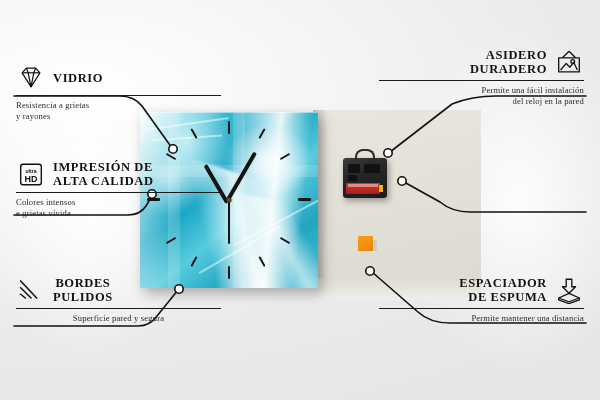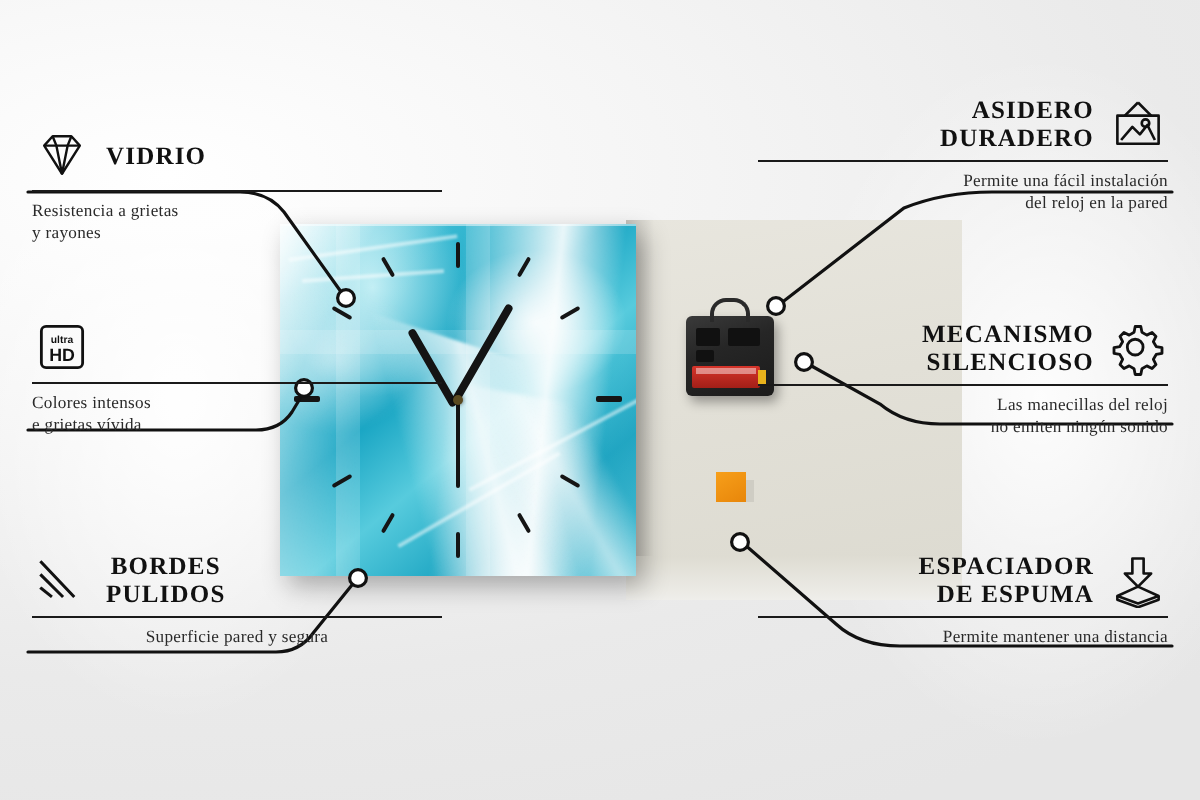--- a/index.html
+++ b/index.html
@@ -229,20 +229,24 @@
 
   <div class="feat" id="f-impresion">
     <div class="fhead">
       <span class="ficon">
         <svg viewBox="0 0 32 28" width="30" height="27">
           <rect x="5" y="3" width="22" height="22" rx="2.5" fill="none" stroke="#111" stroke-width="1.5"></rect>
           <text x="16" y="12" text-anchor="middle" font-family="Liberation Sans, sans-serif" font-size="5.5" font-weight="700" fill="#111">ultra</text>
           <text x="16" y="21.5" text-anchor="middle" font-family="Liberation Sans, sans-serif" font-size="9.5" font-weight="700" fill="#111">HD</text>
         </svg>
       </span>
+      <span>
+        <span class="ftitle" style="display:block">IMPRESIÓN DE</span>
+        <span class="ftitle" style="display:block">ALTA CALIDAD</span>
+      </span>
     </div>
     <div class="frule"></div>
     <div class="fdesc">Colores intensos</div>
     <div class="fdesc">e grietas vívida</div>
   </div>
 
   <div class="feat" id="f-bordes">
     <div class="fhead">
       <span class="ficon">
         <svg viewBox="0 0 32 28" width="30" height="27" stroke="#111" stroke-width="1.6" fill="none" stroke-linecap="square">
@@ -273,37 +277,20 @@
           <path d="M7,22 L13,15 L17,19 L21,14 L25,22"></path>
           <circle cx="20" cy="13" r="2"></circle>
         </svg>
       </span>
     </div>
     <div class="frule"></div>
     <div class="fdesc">Permite una fácil instalación</div>
     <div class="fdesc">del reloj en la pared</div>
   </div>
 
-  <div class="feat right" id="f-mecanismo">
-    <div class="fhead">
-      <span>
-        <span class="ftitle" style="display:block">MECANISMO</span>
-        <span class="ftitle" style="display:block">SILENCIOSO</span>
-      </span>
-      <span class="ficon">
-        <svg viewBox="0 0 32 28" width="30" height="27" fill="none" stroke="#111" stroke-width="1.5" stroke-linejoin="round">
-          <path d="M16,3 l3,0 0.6,3.1 2.6,1.5 2.8,-1.4 2.1,2.1 -1.4,2.8 1.5,2.6 3.1,0.6 0,3 -3.1,0.6 -1.5,2.6 1.4,2.8 -2.1,2.1 -2.8,-1.4 -2.6,1.5 -0.6,3.1 -3,0 -0.6,-3.1 -2.6,-1.5 -2.8,1.4 -2.1,-2.1 1.4,-2.8 -1.5,-2.6 -3.1,-0.6 0,-3 3.1,-0.6 1.5,-2.6 -1.4,-2.8 2.1,-2.1 2.8,1.4 2.6,-1.5 z" transform="translate(-1.5,-1)"></path>
-          <circle cx="14.5" cy="13" r="4.2"></circle>
-        </svg>
-      </span>
-    </div>
-    <div class="frule"></div>
-    <div class="fdesc">Las manecillas del reloj</div>
-    <div class="fdesc">no emiten ningún sonido</div>
-  </div>
 
   <div class="feat right" id="f-espaciador">
     <div class="fhead">
       <span>
         <span class="ftitle" style="display:block">ESPACIADOR</span>
         <span class="ftitle" style="display:block">DE ESPUMA</span>
       </span>
       <span class="ficon">
         <svg viewBox="0 0 32 28" width="30" height="27" fill="none" stroke="#111" stroke-width="1.4" stroke-linejoin="round">
           <path d="M13,2 h6 v8 h4 l-7,7 -7,-7 h4 z"></path>

